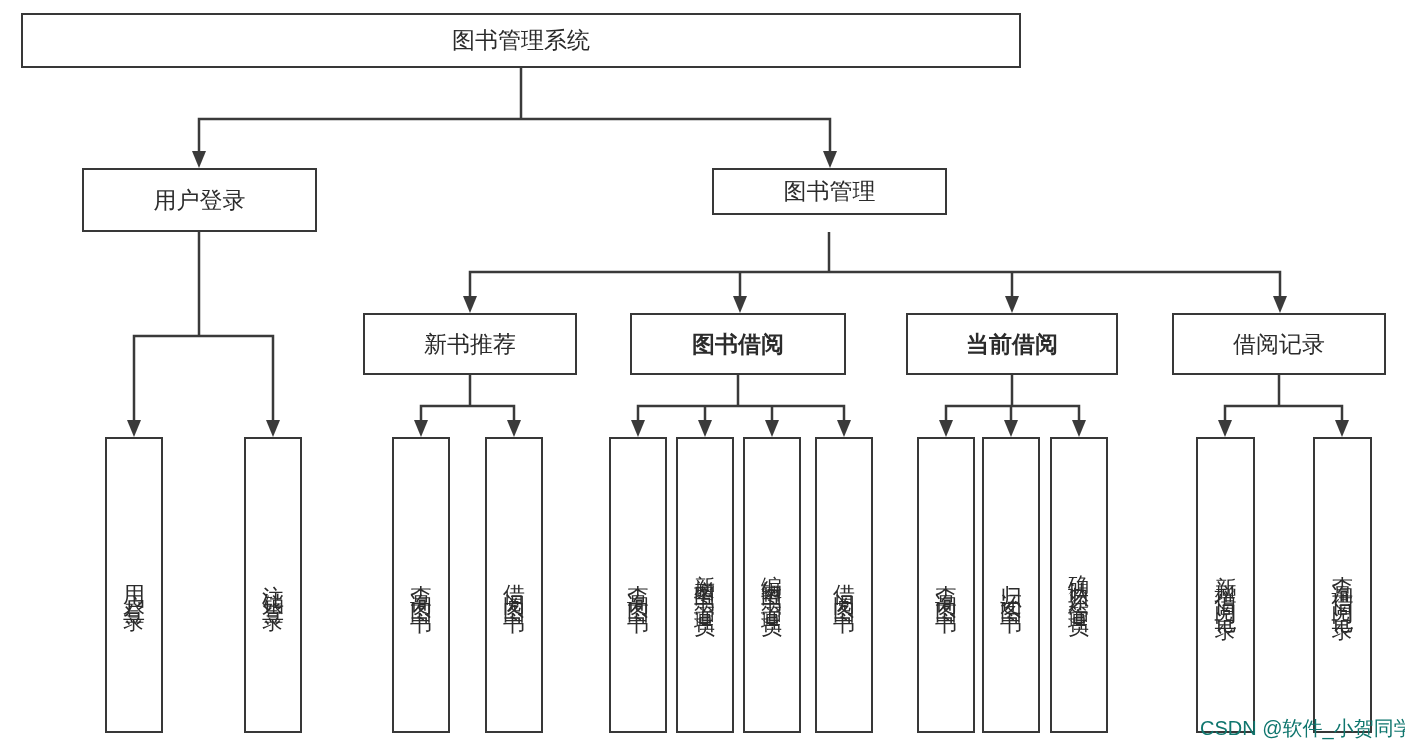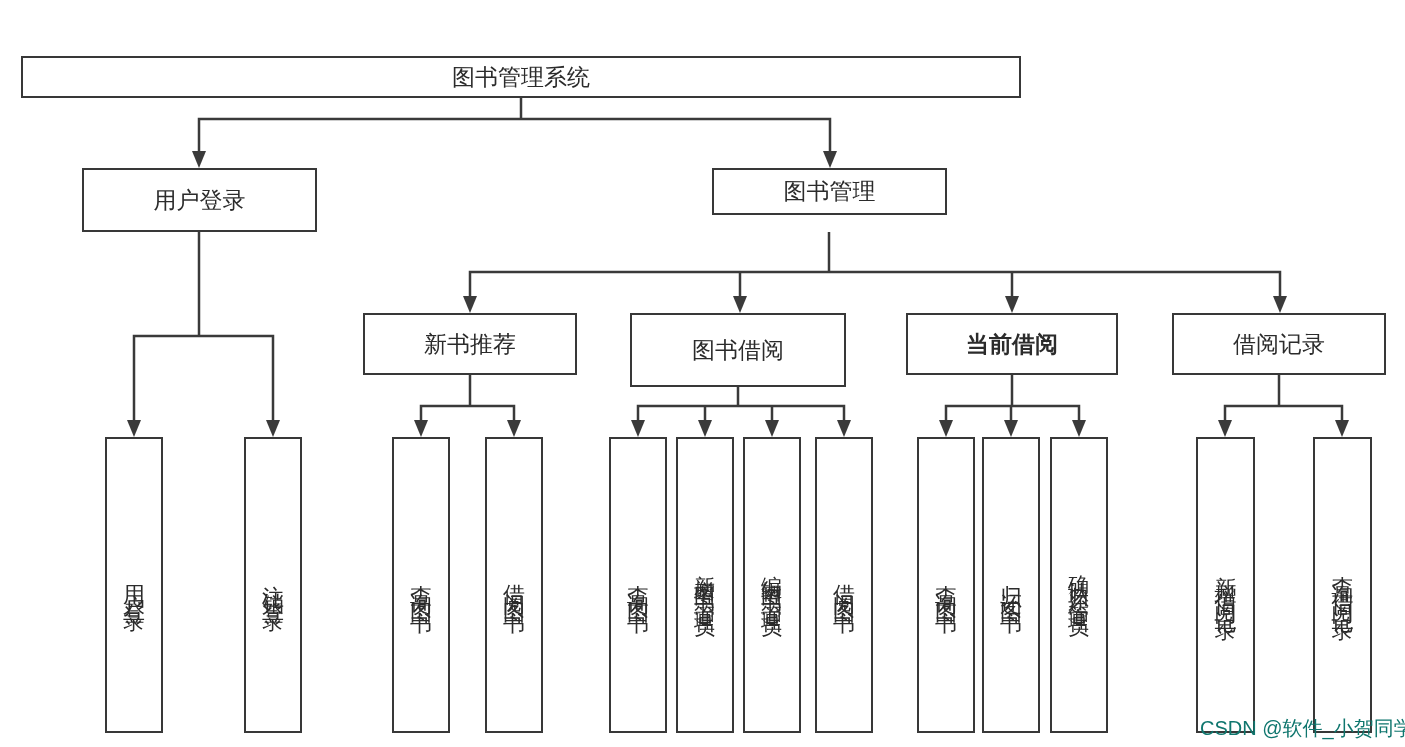--- a/index.html
+++ b/index.html
@@ -83,35 +83,35 @@
       <polygon points="765,420 779,420 772,437"></polygon>
       <polygon points="837,420 851,420 844,437"></polygon>
       <polygon points="939,420 953,420 946,437"></polygon>
       <polygon points="1004,420 1018,420 1011,437"></polygon>
       <polygon points="1072,420 1086,420 1079,437"></polygon>
       <polygon points="1218,420 1232,420 1225,437"></polygon>
       <polygon points="1335,420 1349,420 1342,437"></polygon>
     </g>
   </svg>
 
-  <div class="node hnode rootnode" style="left:21px; top:13px; width:1000px; height:42px;margin-top:43px;">
+  <div class="node hnode rootnode" style="left:21px; top:13px; width:1000px; height:55px;">
     <span>图书管理系统</span>
   </div>
 
   <div class="node hnode" style="left:82px; top:168px; width:235px; height:64px;">
     <span>用户登录</span>
   </div>
   <div class="node hnode" style="left:712px; top:168px; width:235px; height:47px;">
     <span>图书管理</span>
   </div>
 
   <div class="node hnode" style="left:363px; top:313px; width:214px; height:62px;">
     <span>新书推荐</span>
   </div>
-  <div class="node hnode" style="left:630px; top:313px; width:216px; height:74px;">
+  <div class="node hnode" style="left:630px; top:313px; width:216px; height:62px;font-weight:bold;">
     <span>图书借阅</span>
   </div>
   <div class="node hnode" style="left:906px; top:313px; width:212px; height:62px;font-weight:bold;">
     <span>当前借阅</span>
   </div>
   <div class="node hnode" style="left:1172px; top:313px; width:214px; height:62px;">
     <span>借阅记录</span>
   </div>
 
   <div class="node vnode" style="left:105px; top:437px; width:58px; height:296px;">

